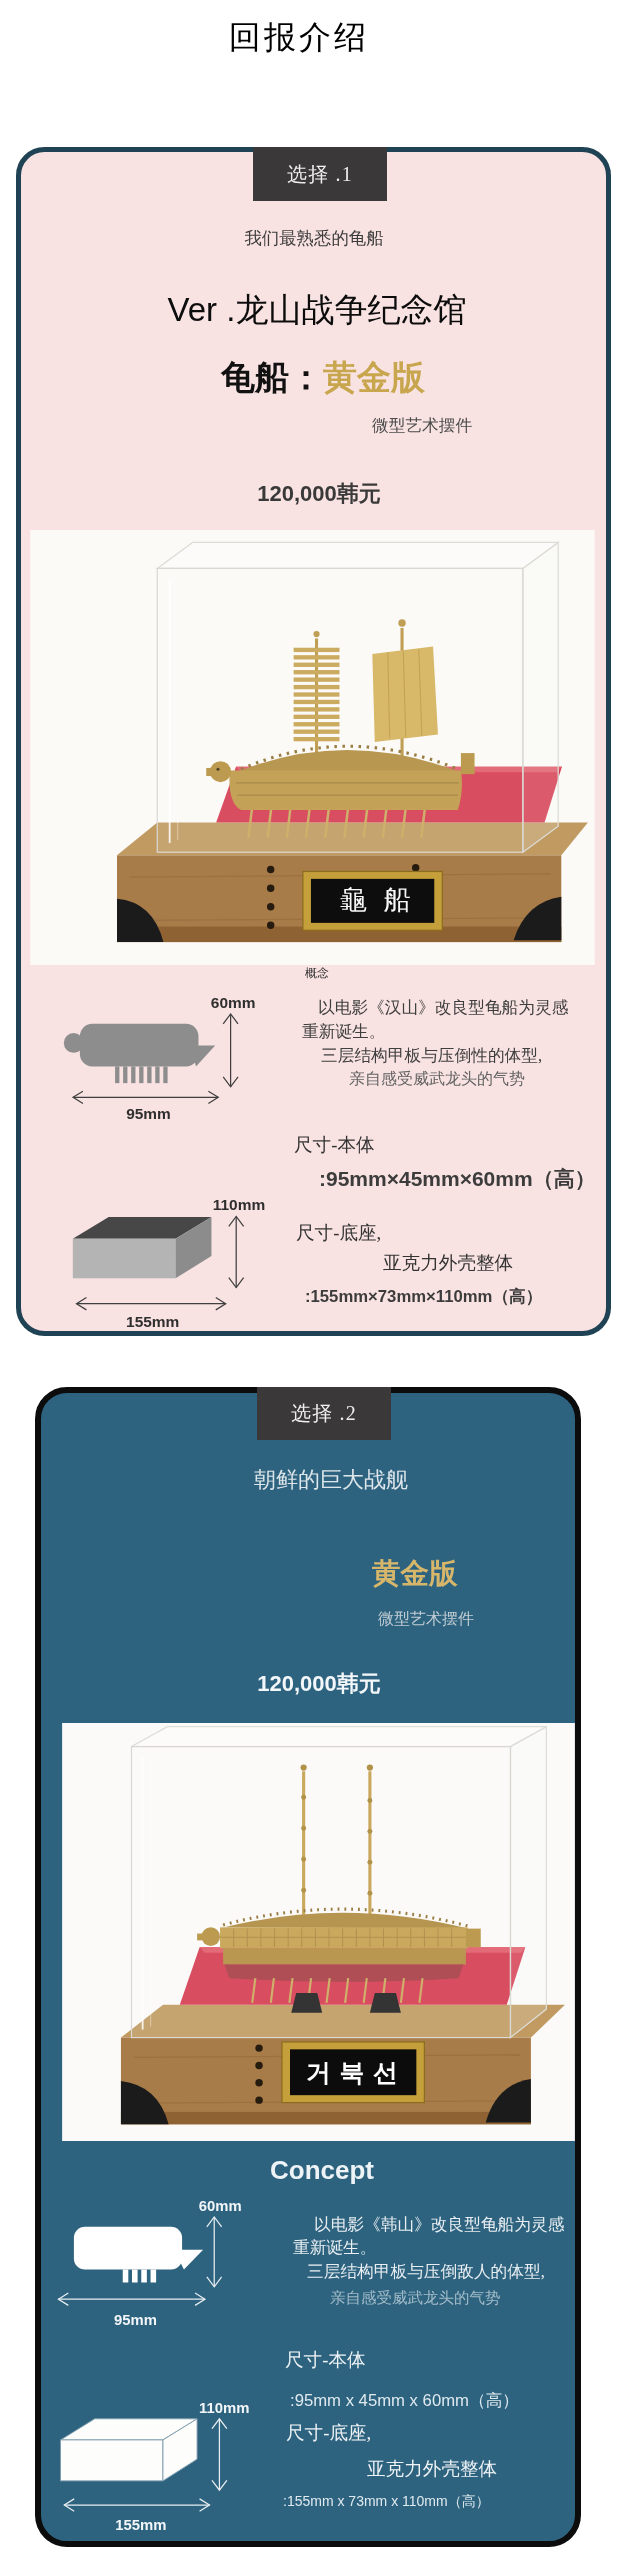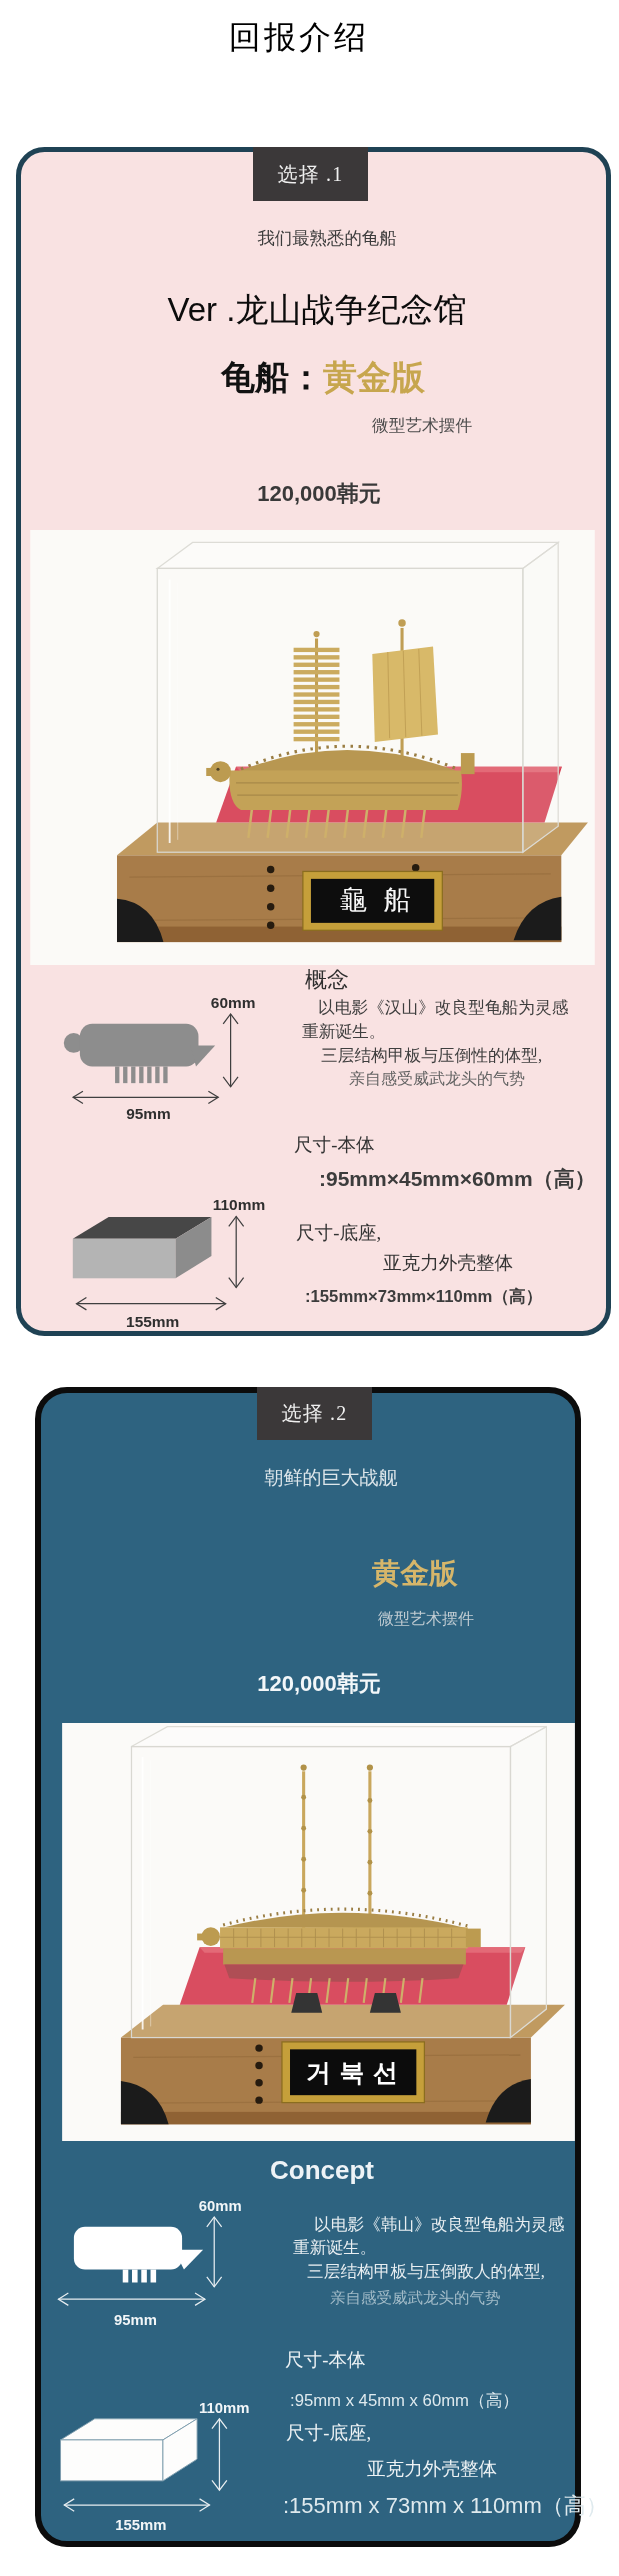--- a/index.html
+++ b/index.html
@@ -4,21 +4,21 @@
 <style>
   html,body{margin:0;padding:0;background:#ffffff;}
   #page{position:relative;width:620px;height:2576px;background:#ffffff;overflow:hidden;}
   .t{position:absolute;white-space:nowrap;line-height:1.15;}
   .serif{font-family:"Liberation Serif","DejaVu Serif",serif;text-align:center;}
   .sans{font-family:"Liberation Sans","DejaVu Sans",sans-serif;}
   .ctr{transform:translateX(-50%);}
   .card{position:absolute;box-sizing:border-box;}
   #card1{left:15.5px;top:147px;width:595px;height:1189px;border:5.6px solid #1f4254;border-radius:28.5px;background:#f9e2e2;}
   #card2{left:35px;top:1387px;width:546px;height:1160px;border:6.2px solid #0c0c0c;border-radius:32px;background:#2e6380;}
-  .tab{position:absolute;width:115px;height:54px;background:#3b3839;color:#efefef;
+  .tab{position:absolute;width:134px;height:54px;background:#3b3839;color:#efefef;
        font-family:"Liberation Serif","DejaVu Serif",serif;font-size:20px;
        display:flex;align-items:center;justify-content:center;letter-spacing:1.2px;z-index:5;}
   #tab1{left:253px;top:147px;}
   #tab2{left:257px;top:1387px;height:53px;}
   .photo{position:absolute;}
   svg text.dimlbl1{fill:#2f2f2f;font-family:"Liberation Sans","DejaVu Sans",sans-serif;font-size:25px;font-weight:700;}
   svg text.dimlbl2{fill:#f2f6f8;font-family:"Liberation Sans","DejaVu Sans",sans-serif;font-size:24px;font-weight:700;}
   svg text.plq1{fill:#f7f7f7;font-family:"Liberation Serif","DejaVu Serif",serif;font-size:44px;letter-spacing:26px;}
   svg text.plq2{fill:#ffffff;font-family:"Liberation Sans","DejaVu Sans",sans-serif;font-size:40px;font-weight:700;letter-spacing:14px;}
   .arrow1{stroke:#3f3f3f;stroke-width:2;fill:none;}
@@ -27,21 +27,21 @@
 </head>
 <body>
 
 <div id="page">
 
   <div class="t serif ctr" style="left:299px;top:18.6px;font-size:32px;color:#000;letter-spacing:3.1px;">回报介绍</div>
 
   <div id="card1" class="card"></div>
   <div id="tab1" class="tab">选择 .1</div>
 
-  <div class="t sans ctr" style="left:314px;top:228px;font-size:17.4px;color:#3b3b3b;margin-left:13px;">我们最熟悉的龟船</div>
+  <div class="t sans ctr" style="left:314px;top:228px;font-size:17.4px;color:#3b3b3b;">我们最熟悉的龟船</div>
 
   <div class="t sans ctr" style="left:317px;top:291px;font-size:33px;font-weight:400;color:#0c0c0c;">Ver .龙山战争纪念馆</div>
 
   <div class="t sans ctr" style="left:323px;top:358px;font-size:34px;font-weight:800;color:#111;">
     <span>龟船：</span><span style="color:#c7a64e;">黄金版</span>
   </div>
 
   <div class="t serif" style="left:372px;top:416px;font-size:16.7px;color:#4c4c4c;">微型艺术摆件</div>
 
   <div class="t sans ctr" style="left:319px;top:481px;font-size:22px;font-weight:700;color:#393939;">120,000韩元</div>
@@ -123,21 +123,21 @@
 
     <g>
       <polygon points="205,62 262,20 852,20 795,62" fill="#ffffff" fill-opacity="0.25" stroke="#dddcd6" stroke-width="2"></polygon>
       <polygon points="795,62 852,20 852,478 795,520" fill="#fafaf8" fill-opacity="0.18" stroke="#dddcd6" stroke-width="2"></polygon>
       <rect x="205" y="62" width="590" height="458" fill="#ffffff" fill-opacity="0.10" stroke="#d9d8d2" stroke-width="2"></rect>
       <line x1="225" y1="80" x2="225" y2="505" stroke="#ffffff" stroke-opacity="0.85" stroke-width="3"></line>
       <line x1="238" y1="85" x2="238" y2="500" stroke="#ffffff" stroke-opacity="0.45" stroke-width="1.5"></line>
     </g>
   </svg>
 
-  <div class="t serif" style="left:305px;top:967px;font-size:22px;color:#2e2e2e;">概念</div>
+  <div class="t serif" style="left:305px;top:967px;font-size:12px;color:#2e2e2e;">概念</div>
   <div class="t serif" style="left:318px;top:998px;font-size:16.7px;color:#3e3e3e;">以电影《汉山》改良型龟船为灵感</div>
   <div class="t serif" style="left:302px;top:1022px;font-size:16.7px;color:#3e3e3e;">重新诞生。</div>
   <div class="t serif" style="left:321px;top:1046px;font-size:16.7px;color:#3e3e3e;">三层结构甲板与压倒性的体型,</div>
   <div class="t serif" style="left:349px;top:1070px;font-size:16px;color:#636363;">亲自感受威武龙头的气势</div>
 
   <svg class="photo" style="left:53px;top:988px;" width="223" height="139" viewBox="0 0 360 225">
     <text x="255" y="32" class="dimlbl1">60mm</text>
     <g class="arrow1">
       <line x1="287" y1="42" x2="287" y2="160"></line>
       <polyline points="275,58 287,42 299,58"></polyline>
@@ -186,21 +186,21 @@
     <text x="118" y="225" class="dimlbl1">155mm</text>
   </svg>
 
   <div class="t serif" style="left:296px;top:1222px;font-size:18.6px;color:#333;">尺寸-底座,</div>
   <div class="t serif" style="left:383px;top:1252px;font-size:18.6px;color:#333;">亚克力外壳整体</div>
   <div class="t sans" style="left:305px;top:1287px;font-size:16.7px;font-weight:600;color:#3c3c3c;">:155mm×73mm×110mm（高）</div>
 
   <div id="card2" class="card"></div>
   <div id="tab2" class="tab">选择 .2</div>
 
-  <div class="t serif ctr" style="left:331px;top:1467px;font-size:19px;color:#dde6ea;">朝鲜的巨大战舰</div>
+  <div class="t serif ctr" style="left:331px;top:1467px;font-size:22px;color:#dde6ea;">朝鲜的巨大战舰</div>
 
 
   <div class="t sans" style="left:372px;top:1557px;font-size:28.5px;font-weight:800;color:#d6b66a;">黄金版</div>
 
   <div class="t serif" style="left:378px;top:1610px;font-size:16px;color:#c2cdd3;">微型艺术摆件</div>
 
   <div class="t sans ctr" style="left:319px;top:1671px;font-size:22px;font-weight:700;color:#f3f7f9;">120,000韩元</div>
 
   <svg class="photo" style="left:62px;top:1723px;" width="513" height="418" viewBox="0 0 828 675">
     <rect width="828" height="675" fill="#fbfaf8"></rect>
@@ -338,16 +338,16 @@
     <g class="arrow2">
       <line x1="23" y1="182" x2="257" y2="182"></line>
       <polyline points="39,172 23,182 39,192"></polyline>
       <polyline points="241,172 257,182 241,192"></polyline>
     </g>
     <text x="105" y="222" class="dimlbl2">155mm</text>
   </svg>
 
   <div class="t serif" style="left:286px;top:2422px;font-size:18.6px;color:#eef3f5;">尺寸-底座,</div>
   <div class="t serif" style="left:367px;top:2458px;font-size:18.6px;color:#eef3f5;">亚克力外壳整体</div>
-  <div class="t sans" style="left:283px;top:2493px;font-size:22px;color:#dfeaee;">:155mm x 73mm x 110mm（高）</div>
+  <div class="t sans" style="left:283px;top:2493px;font-size:14px;color:#dfeaee;">:155mm x 73mm x 110mm（高）</div>
 
 </div>
 
 
 </body></html>

